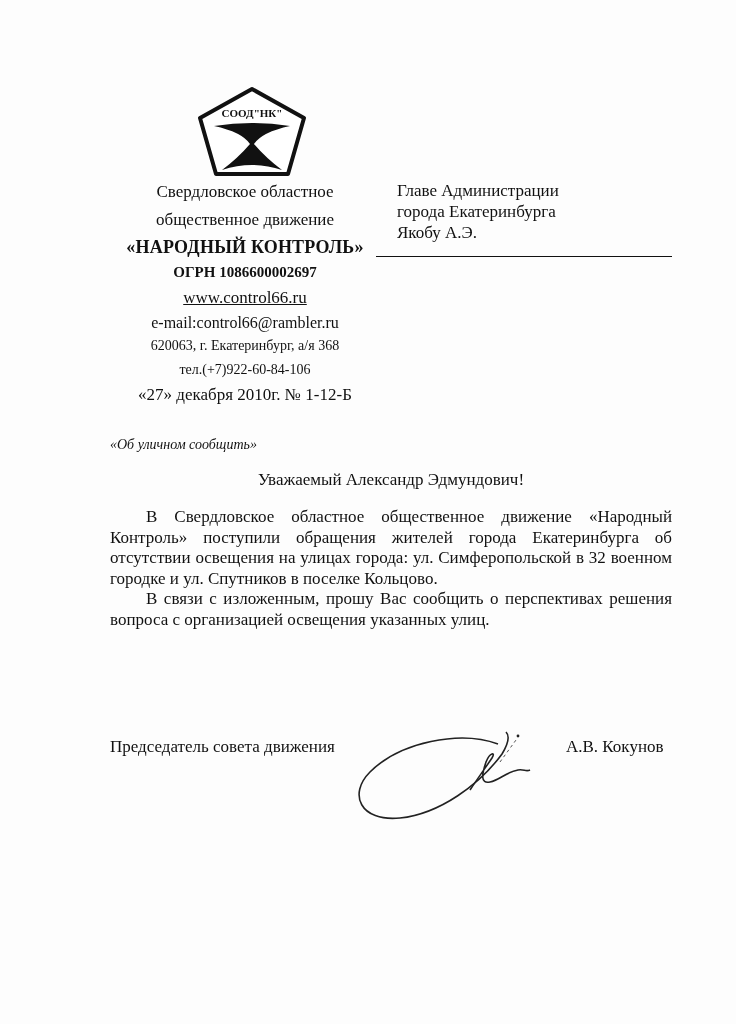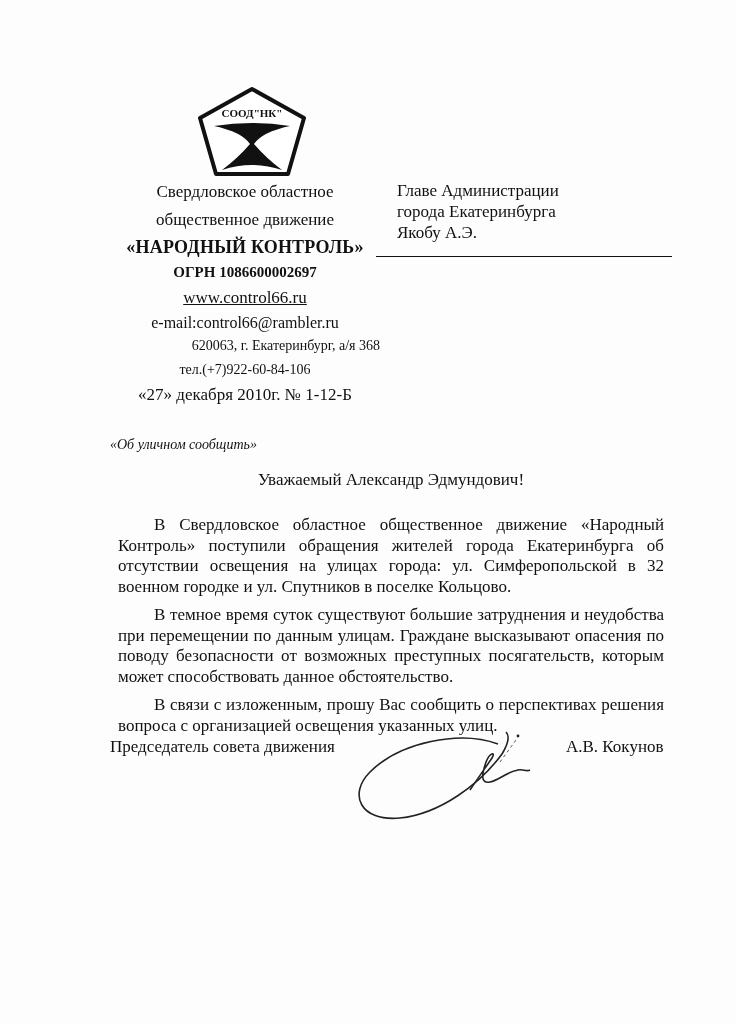--- a/index.html
+++ b/index.html
@@ -10,34 +10,34 @@
     .logo { position: absolute; left: 196px; top: 86px; width: 112px; height: 92px; }
 
     .org { position: absolute; left: 110px; top: 182px; width: 270px; text-align: center; }
     .org .line { display: block; white-space: nowrap; }
     .org .l1 { font-size: 17px; position: absolute; left: 0; width: 270px; top: 0; }
     .org .l2 { font-size: 17px; position: absolute; left: 0; width: 270px; top: 28px; }
     .org .l3 { font-size: 18px; font-weight: bold; position: absolute; left: 0; width: 270px; top: 55px; letter-spacing: 0.2px; }
     .org .l4 { font-size: 15px; position: absolute; left: 0; width: 270px; top: 82px; font-weight: bold; }
     .org .l5 { font-size: 17px; position: absolute; left: 0; width: 270px; top: 106px; text-decoration: underline; }
     .org .l6 { font-size: 16px; position: absolute; left: 0; width: 270px; top: 132px; }
-    .org .l7 { font-size: 14px; position: absolute; left: 0; width: 270px; top: 156px; text-align: right; }
+    .org .l7 { font-size: 14px; position: absolute; left: 0; width: 270px; top: 156px; }
     .org .l8 { font-size: 14px; position: absolute; left: 0; width: 270px; top: 180px; }
     .org .l9 { font-size: 17px; position: absolute; left: 0; width: 270px; top: 203px; }
 
     .recipient { position: absolute; left: 376px; top: 180px; width: 300px; font-size: 17px; line-height: 21px; }
     .recipient .r { display: block; white-space: nowrap; margin-left: 21px; }
     .rule { position: absolute; left: 376px; top: 256px; width: 296px; height: 0; border-top: 1.5px solid #111; }
     .addr { position: absolute; left: 376px; top: 260px; font-size: 14px; font-weight: bold; white-space: nowrap; }
 
     .subject { position: absolute; left: 110px; top: 437px; font-size: 14px; font-style: italic; white-space: nowrap; }
     .greeting { position: absolute; left: 258px; top: 470px; font-size: 17px; white-space: nowrap; }
 
     .body { position: absolute; left: 110px; top: 507px; width: 562px; font-size: 17px; line-height: 20.5px; text-align: justify; }
-    .body p { margin: 8px; text-indent: 36px; }
+    .body p { margin: 0; text-indent: 36px; }
 
     .sign-title { position: absolute; left: 110px; top: 737px; font-size: 17px; white-space: nowrap; }
     .sign-name { position: absolute; left: 566px; top: 737px; font-size: 17px; white-space: nowrap; }
     .signature { position: absolute; left: 340px; top: 722px; width: 220px; height: 110px; }
   </style>
 </head>
 <body>
 
 <div class="page">
 
@@ -64,21 +64,20 @@
     <span class="r">города Екатеринбурга</span>
     <span class="r">Якобу А.Э.</span>
   </div>
   <div class="rule"></div>
 
   <div class="subject">«Об уличном сообщить»</div>
   <div class="greeting">Уважаемый Александр Эдмундович!</div>
 
   <div class="body">
     <p>В Свердловское областное общественное движение «Народный Контроль» поступили обращения жителей города Екатеринбурга об отсутствии освещения на улицах города: ул. Симферопольской в 32 военном городке и ул. Спутников в поселке Кольцово.</p>
-    <p>В темное время суток существуют большие затруднения и неудобства при перемещении по данным улицам. Граждане высказывают опасения по поводу безопасности от возможных преступных посягательств, которым может способствовать данное обстоятельство.</p>
     <p>В связи с изложенным, прошу Вас сообщить о перспективах решения вопроса с организацией освещения указанных улиц.</p>
   </div>
 
   <div class="sign-title">Председатель совета движения</div>
   <svg class="signature" viewBox="0 0 220 110">
     <path d="M158,22 C120,8 60,20 30,50 C8,72 20,100 60,96 C100,92 140,62 162,32 C168,22 170,14 166,10" fill="none" stroke="#222" stroke-width="1.6"></path>
     <path d="M130,68 C138,56 148,42 152,36 C156,30 150,30 146,40 C142,52 140,62 150,60 C160,58 166,50 178,48 C184,47 186,50 190,48" fill="none" stroke="#222" stroke-width="1.6"></path>
     <path d="M160,40 L176,18" fill="none" stroke="#555" stroke-width="1" stroke-dasharray="3,3"></path>
     <circle cx="178" cy="14" r="1.4" fill="#222"></circle>
   </svg>

